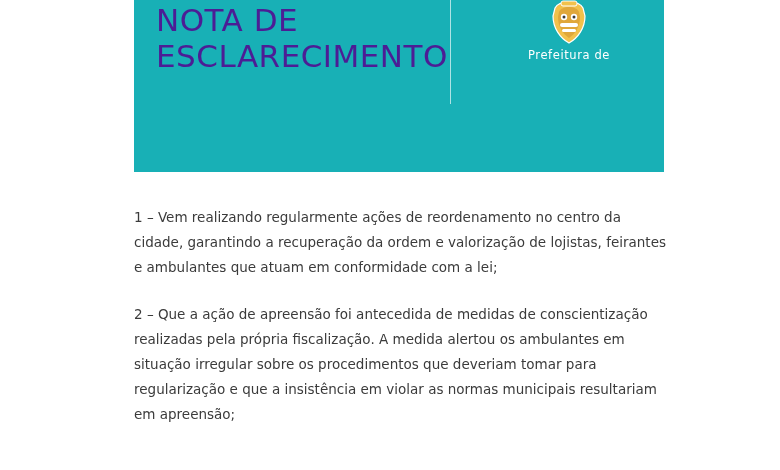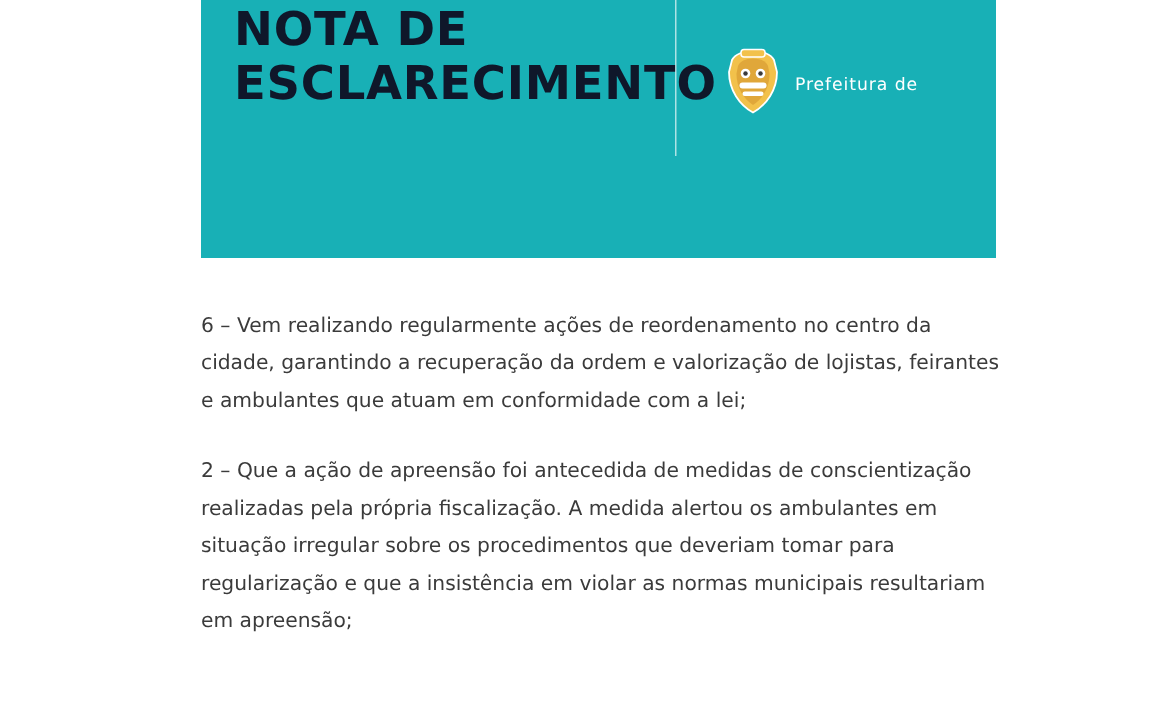--- a/index.html
+++ b/index.html
@@ -31,23 +31,23 @@
     box-sizing: border-box;
     display: flex;
     align-items: flex-start;
   }
   .banner-left {
     width: 330px;
     padding: 2px 0 0 22px;
     box-sizing: border-box;
   }
   .banner-title {
-    color: #0f172a;
+    color: #4c1d95;
     font-family: "DejaVu Sans", sans-serif;
-    font-weight: bold;
+    font-weight: normal;
     font-size: 31px;
     line-height: 36px;
     letter-spacing: 0.5px;
     white-space: pre-line;
     text-transform: uppercase;
   }
   .banner-divider {
     position: absolute;
     left: 316px;
     top: 0px;
@@ -55,20 +55,21 @@
     height: 104px;
     background: rgba(255,255,255,0.65);
   }
   .banner-right {
     position: absolute;
     left: 340px;
     top: 0px;
     width: 190px;
     height: 110px;
     display: flex;
+    flex-direction: column;
     align-items: center;
   }
   .crest {
     width: 56px;
     height: 46px;
     margin-top: 0px;
     position: relative;
   }
   .crest svg { display: block; }
   .brand-pref {
@@ -129,18 +130,18 @@
           <rect x="19" y="23" width="18" height="4" rx="2" fill="#ffffff"></rect>
           <rect x="21" y="29" width="14" height="3" rx="1.5" fill="#ffffff"></rect>
           <rect x="20" y="1" width="16" height="5" rx="2" fill="#f2c14b" stroke="#ffffff" stroke-width="1"></rect>
         </svg>
       </div>
       <div class="brand-pref">Prefeitura de</div>
     </div>
   </div>
 
   <div class="content">
-    <p class="para">6 – Vem realizando regularmente ações de reordenamento no centro da cidade, garantindo a recuperação da ordem e valorização de lojistas, feirantes e ambulantes que atuam em conformidade com a lei;</p>
+    <p class="para">1 – Vem realizando regularmente ações de reordenamento no centro da cidade, garantindo a recuperação da ordem e valorização de lojistas, feirantes e ambulantes que atuam em conformidade com a lei;</p>
     <p class="para">2 – Que a ação de apreensão foi antecedida de medidas de conscientização realizadas pela própria fiscalização. A medida alertou os ambulantes em situação irregular sobre os procedimentos que deveriam tomar para regularização e que a insistência em violar as normas municipais resultariam em apreensão;</p>
 
   </div>
 
 </div>
 
 </body></html>

